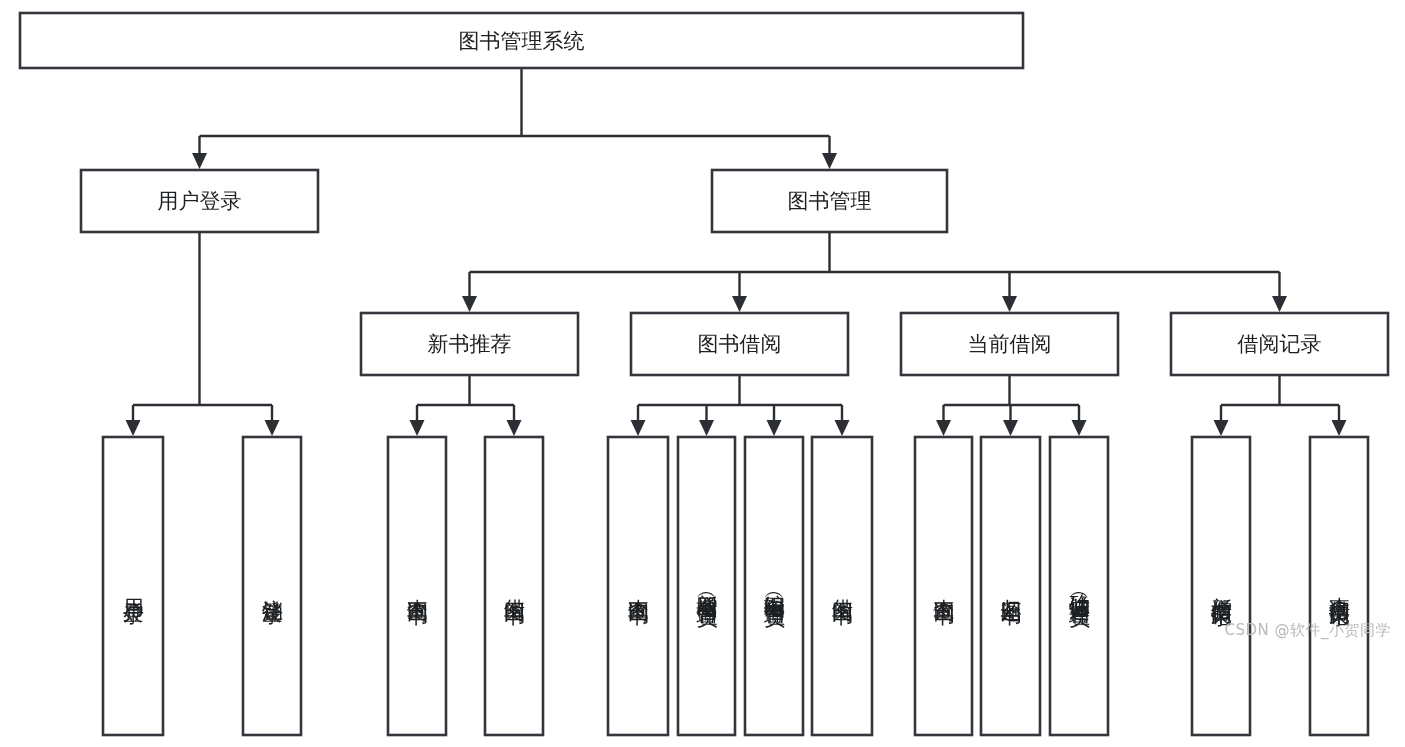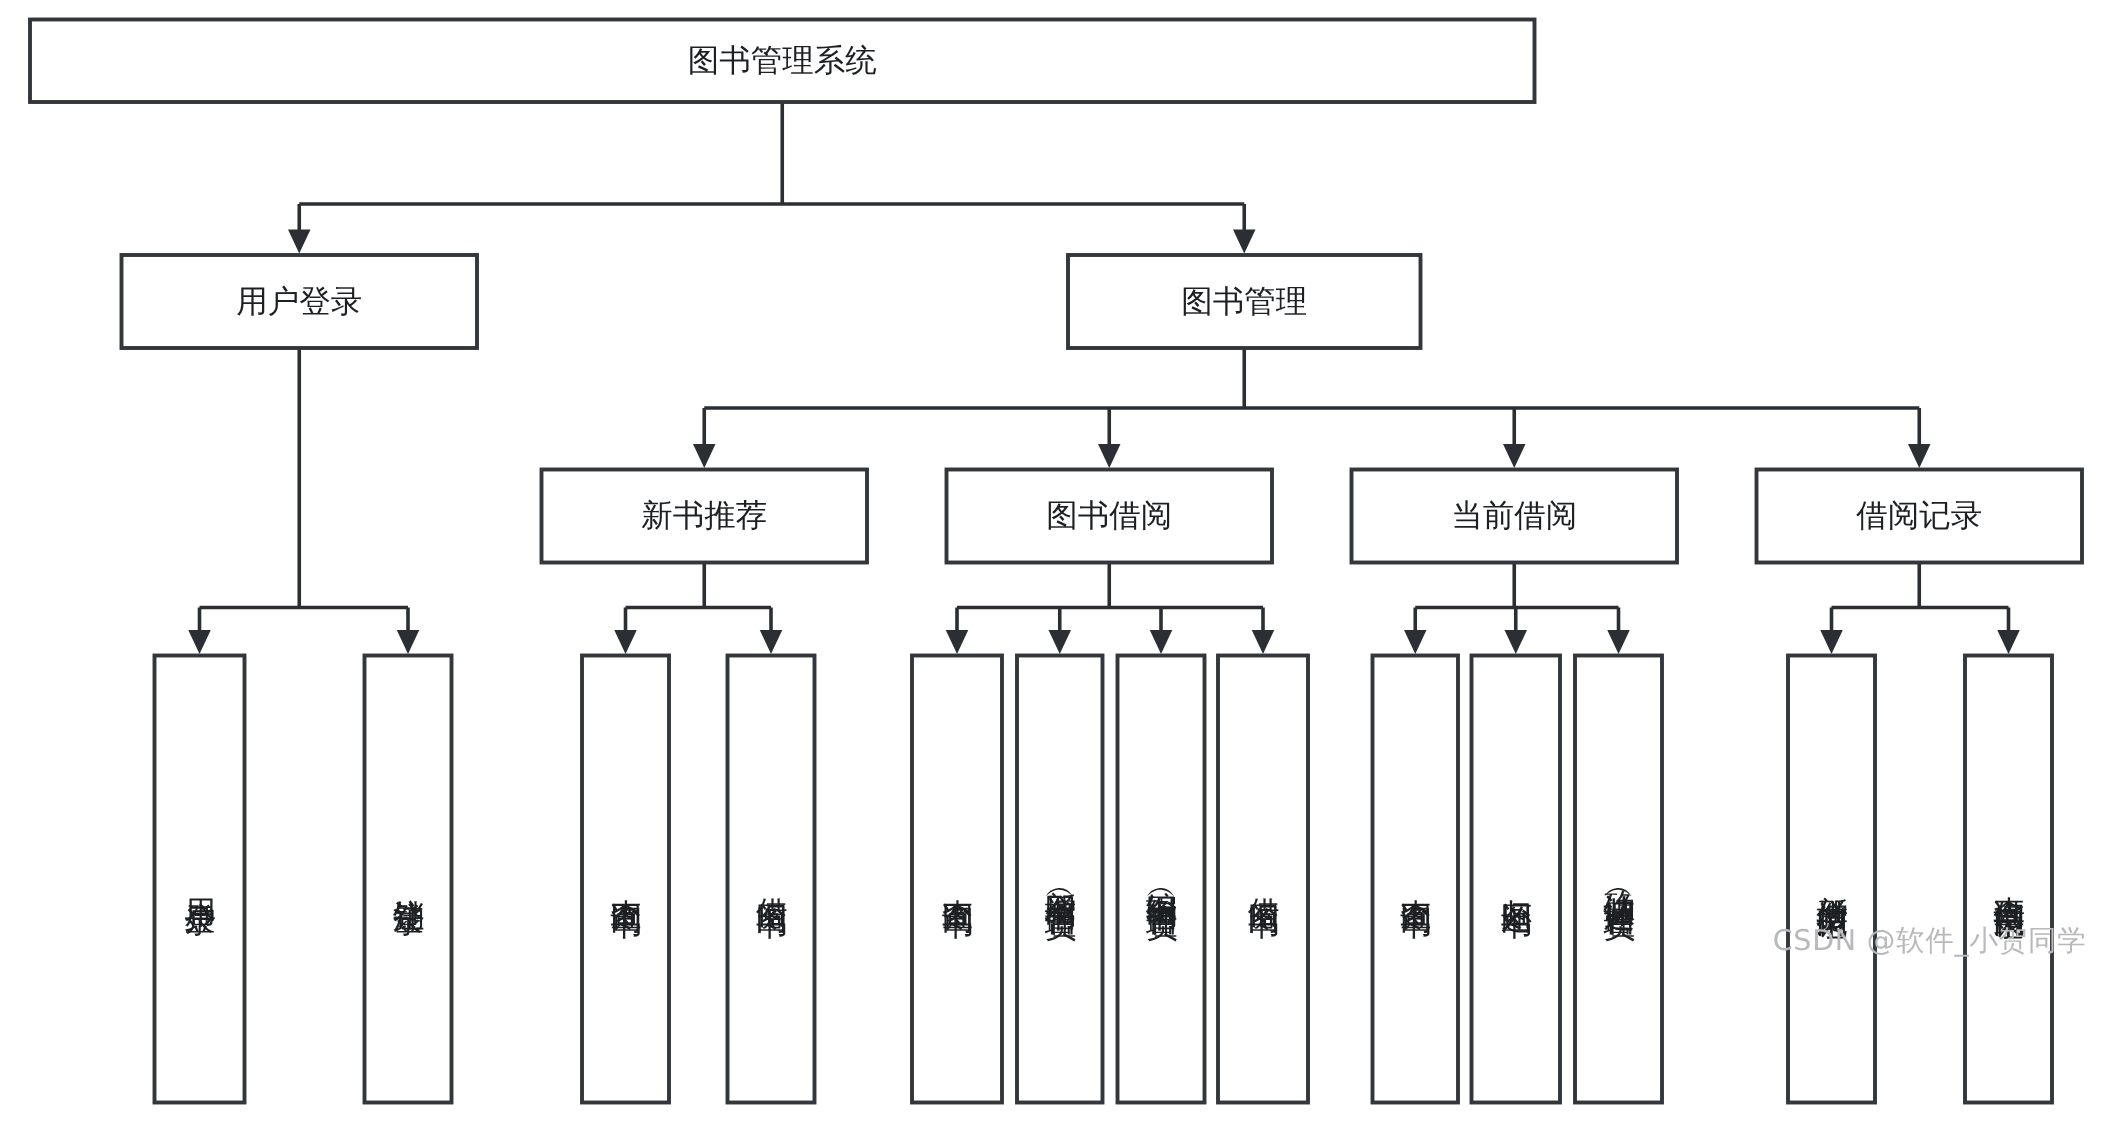--- a/index.html
+++ b/index.html
@@ -60,21 +60,21 @@
     color: #1d2023;
     white-space: nowrap;
     text-align: center;
     pointer-events: none;
   }
   .watermark {
     position: absolute;
     right: 14px;
     bottom: 6px;
     font-family: "DejaVu Sans", "Liberation Sans", sans-serif;
-    font-size: 19px;
+    font-size: 15px;
     color: #b9b9bb;
     letter-spacing: 0.5px;
     white-space: nowrap;
   }
 </style>
 </head>
 <body>
 
 <div id="diagram-root">
 

